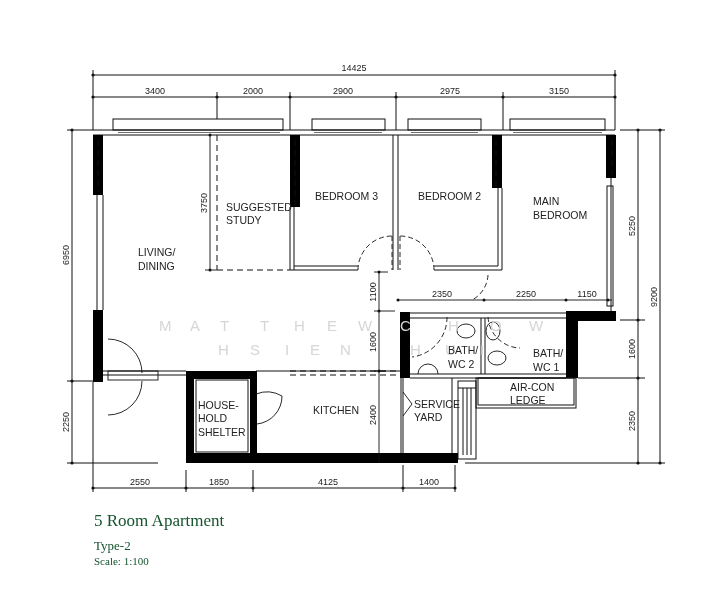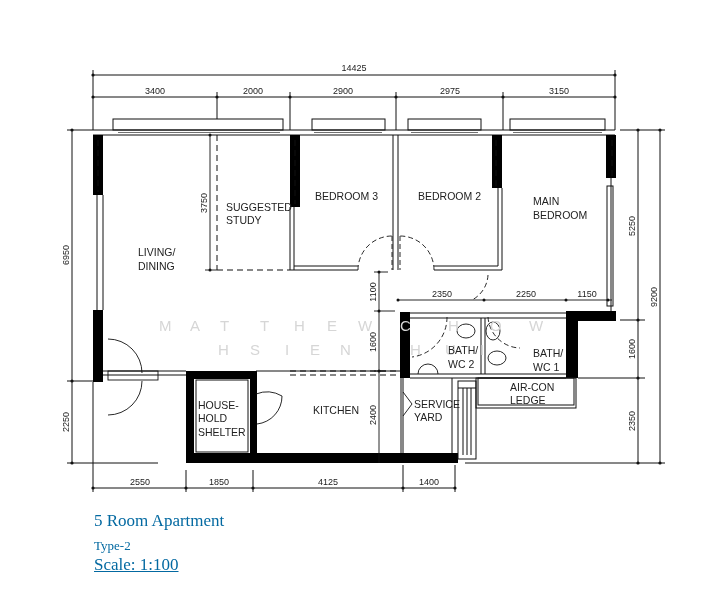--- a/index.html
+++ b/index.html
@@ -1,24 +1,24 @@
 <!DOCTYPE html>
 <html><head>
 <meta charset="utf-8">
 <style>
   html, body { margin: 0; padding: 0; background: #ffffff; }
   body { width: 724px; height: 600px; position: relative; overflow: hidden; }
   #plan { position: absolute; left: 0; top: 0; width: 724px; height: 600px; }
   .dim { font-family: "Liberation Sans", sans-serif; font-size: 9px; fill: #222; }
   .room { font-family: "Liberation Sans", sans-serif; font-size: 10.5px; fill: #222; }
   .wm { font-family: "Liberation Sans", sans-serif; font-size: 15px; fill: #d6d6d6; letter-spacing: 0; }
-  .caption { position: absolute; left: 94px; font-family: "Liberation Serif", serif; color: #0369a1; }
+  .caption { position: absolute; left: 94px; font-family: "Liberation Serif", serif; color: #14532d; }
   #title { top: 511px; font-size: 17px; }
   #type { top: 538px; font-size: 13px; text-align: center; }
-  #scale { top: 555px; font-size: 17px; text-decoration: underline; }
+  #scale { top: 555px; font-size: 11px; }
 </style>
 </head>
 <body>
 
 <svg id="plan" viewBox="0 0 724 600" xmlns="http://www.w3.org/2000/svg">
   <g stroke="#111" stroke-width="1" fill="none">
 
     <line x1="93" y1="75" x2="615" y2="75"></line>
     <line x1="93" y1="97" x2="615" y2="97"></line>
     <line x1="93" y1="70" x2="93" y2="130"></line>

